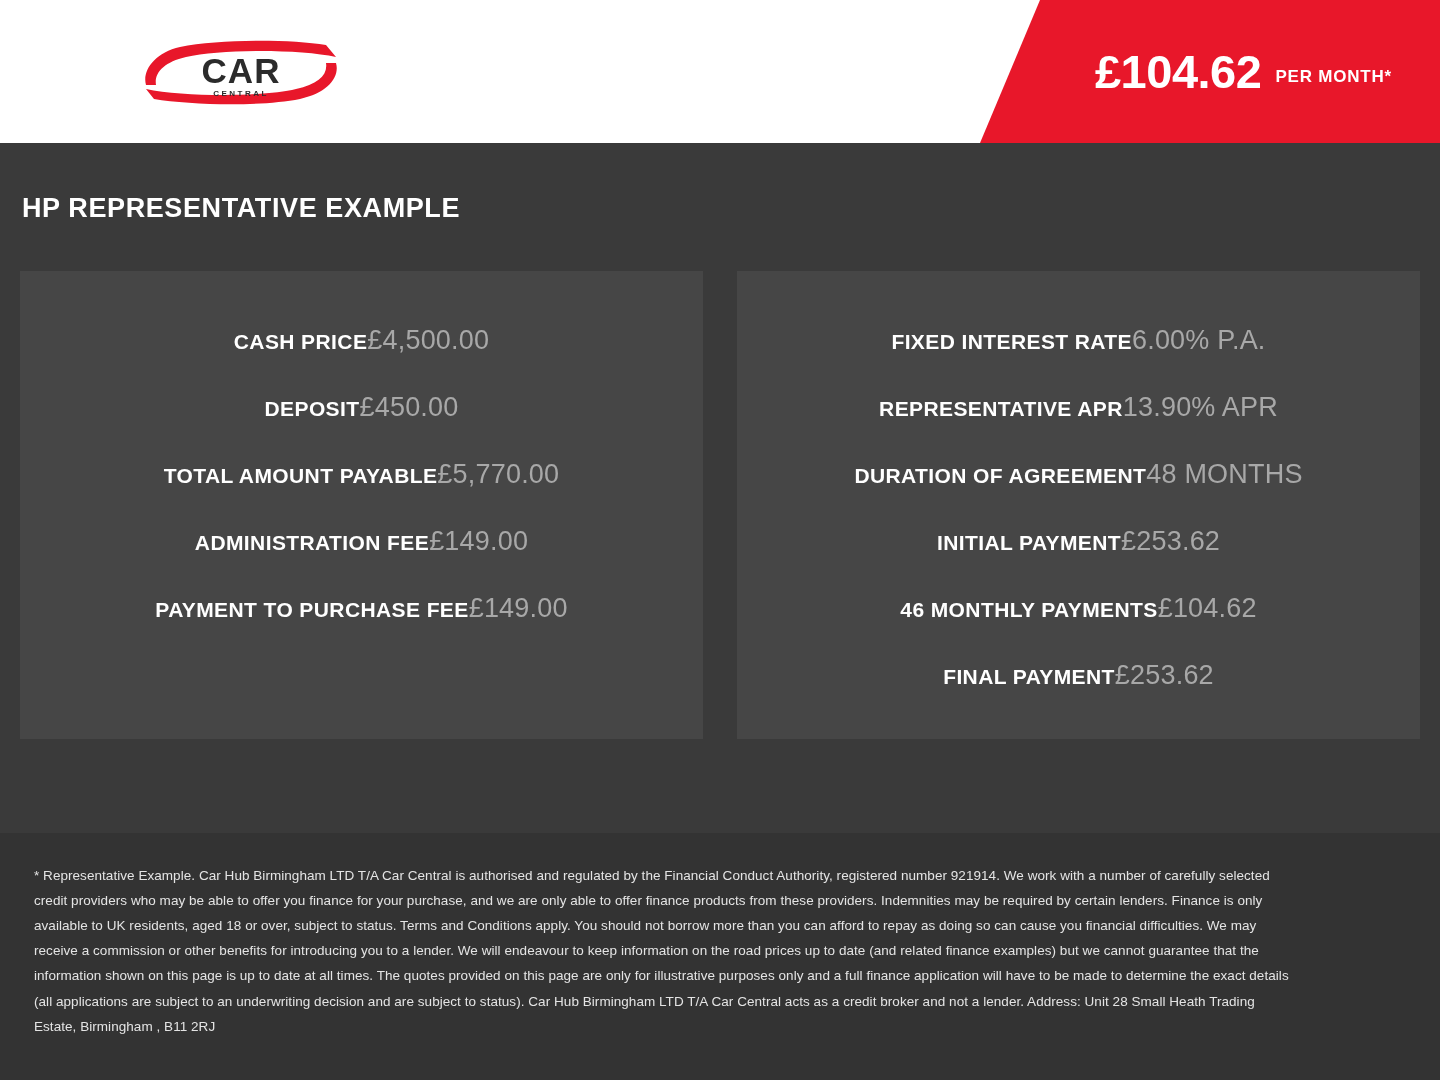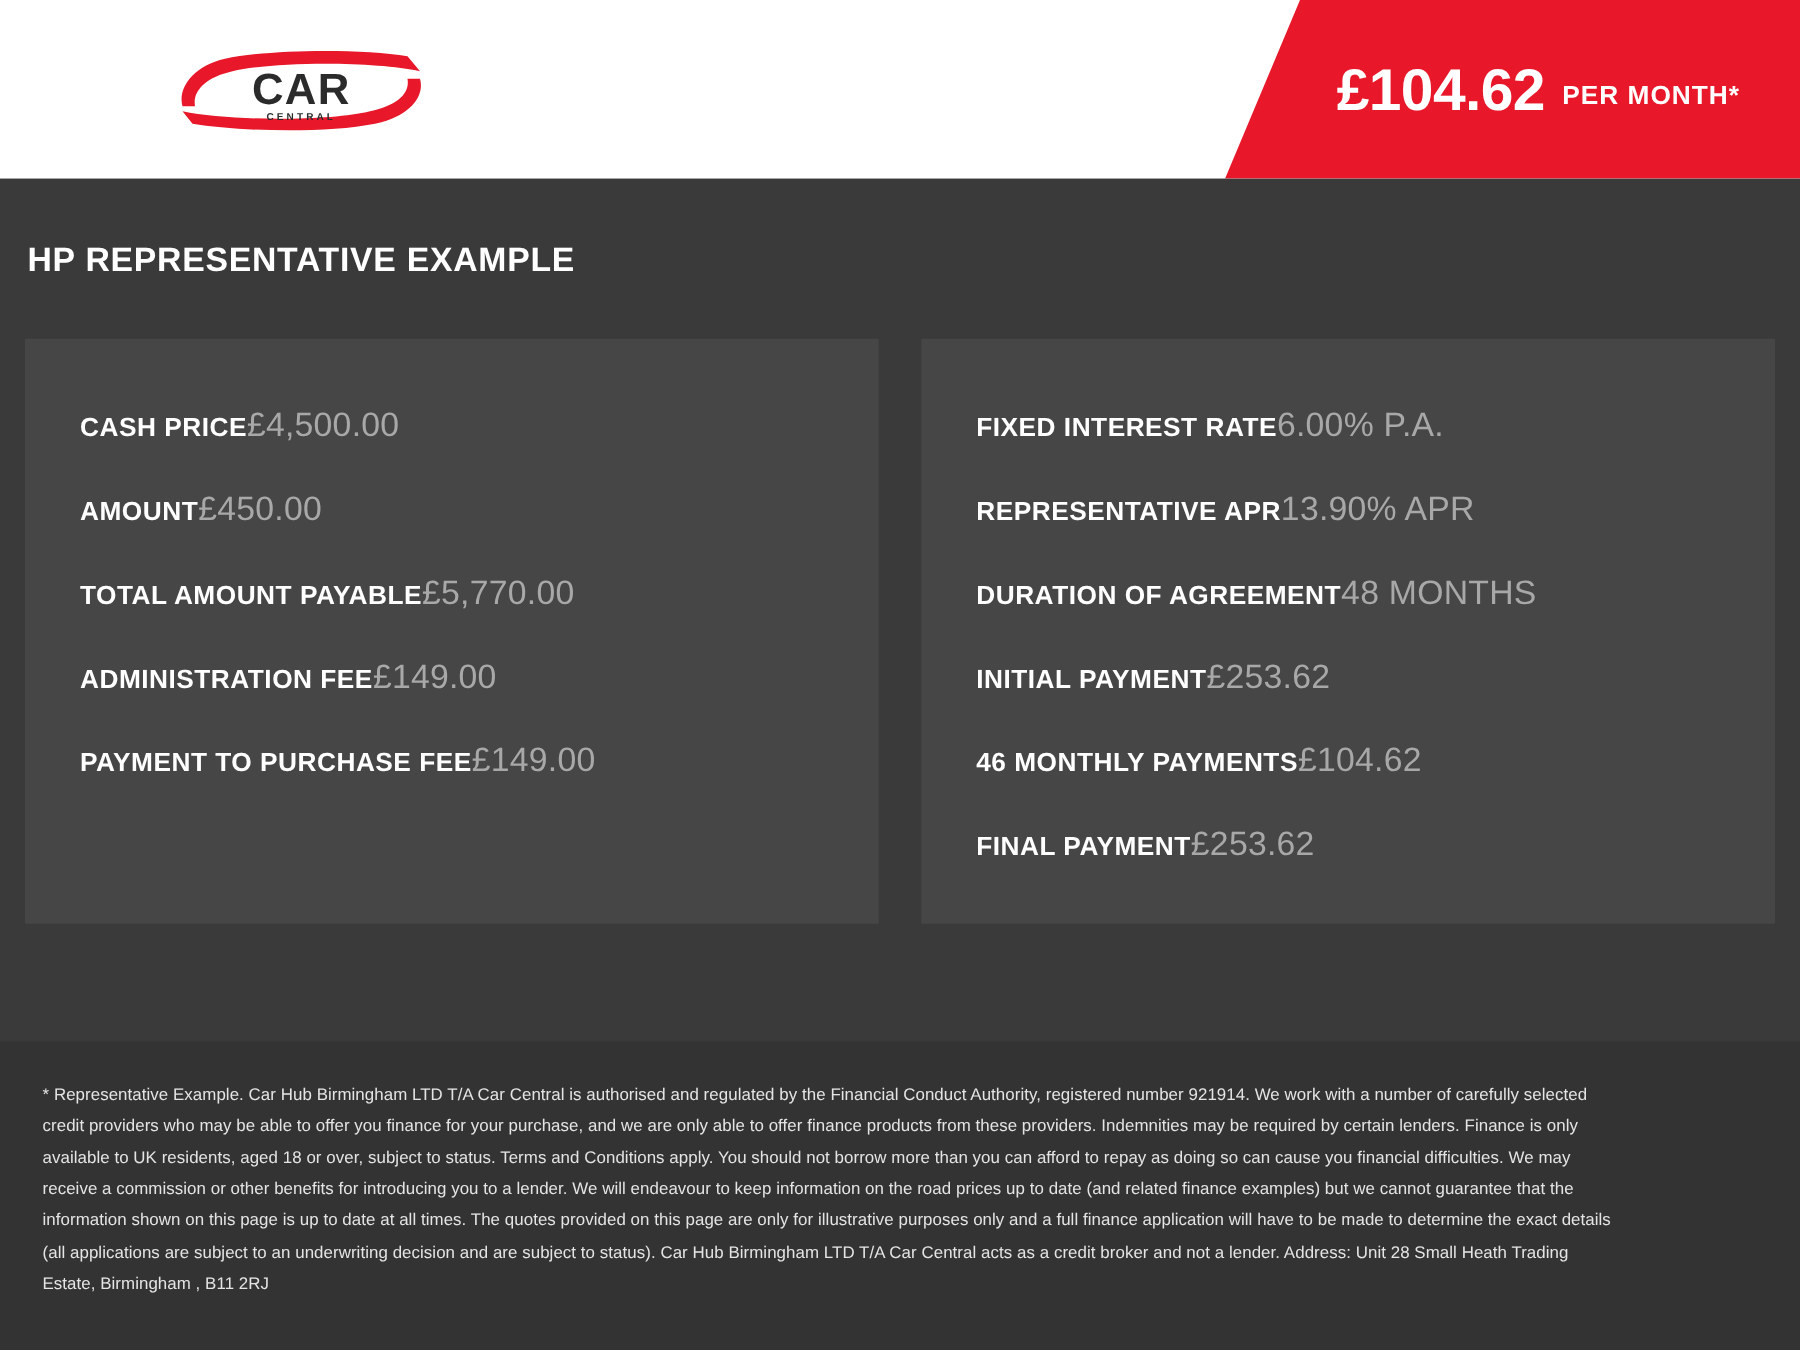--- a/index.html
+++ b/index.html
@@ -42,21 +42,21 @@
   }
   .price-amount {
     color: #ffffff;
     font-size: 47px;
     font-weight: bold;
     letter-spacing: -0.5px;
     line-height: 1;
   }
   .price-suffix {
     color: #ffffff;
-    font-size: 21px;
+    font-size: 17px;
     font-weight: bold;
     letter-spacing: 0.8px;
     padding-top: 10px;
   }
 
   
   .logo {
     position: absolute;
     left: 140px;
     top: 33px;
@@ -89,21 +89,21 @@
   }
   .panel {
     flex: 1;
     background: #464646;
     padding: 36px 44px 30px 44px;
     box-sizing: border-box;
   }
   .row {
     display: flex;
     align-items: baseline;
-    justify-content: flex-start;
+    justify-content: center;
     padding: 18px 0;
   }
   .row-label {
     color: #ffffff;
     font-size: 21px;
     font-weight: bold;
     letter-spacing: 0.4px;
     white-space: nowrap;
   }
   .row-value {
@@ -156,21 +156,21 @@
   <div class="section-title">HP REPRESENTATIVE EXAMPLE</div>
 
   <div class="panels">
 
     <div class="panel">
       <div class="row">
         <span class="row-label">CASH PRICE</span>
         <span class="row-value">£4,500.00</span>
       </div>
       <div class="row">
-        <span class="row-label">AMOUNT</span>
+        <span class="row-label">DEPOSIT</span>
         <span class="row-value">£450.00</span>
       </div>
       <div class="row">
         <span class="row-label">TOTAL AMOUNT PAYABLE</span>
         <span class="row-value">£5,770.00</span>
       </div>
       <div class="row">
         <span class="row-label">ADMINISTRATION FEE</span>
         <span class="row-value">£149.00</span>
       </div>

